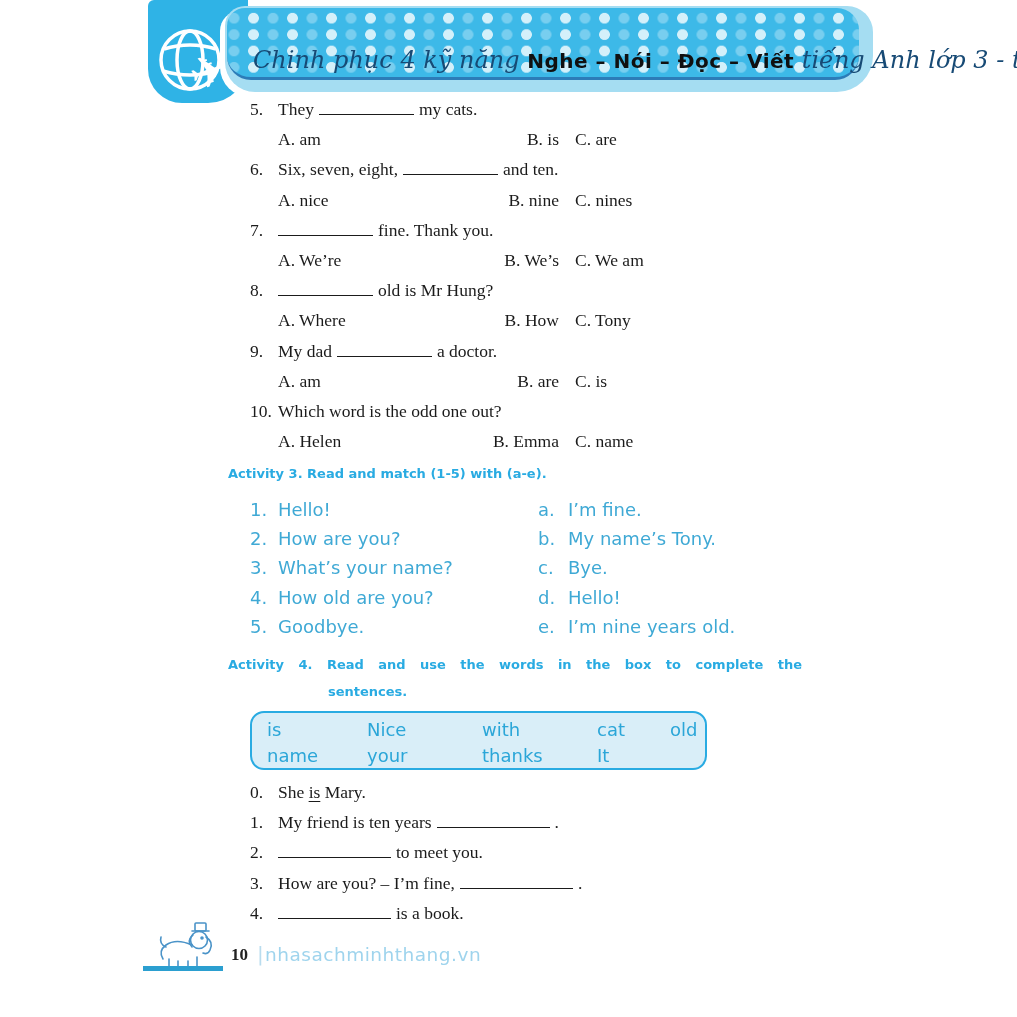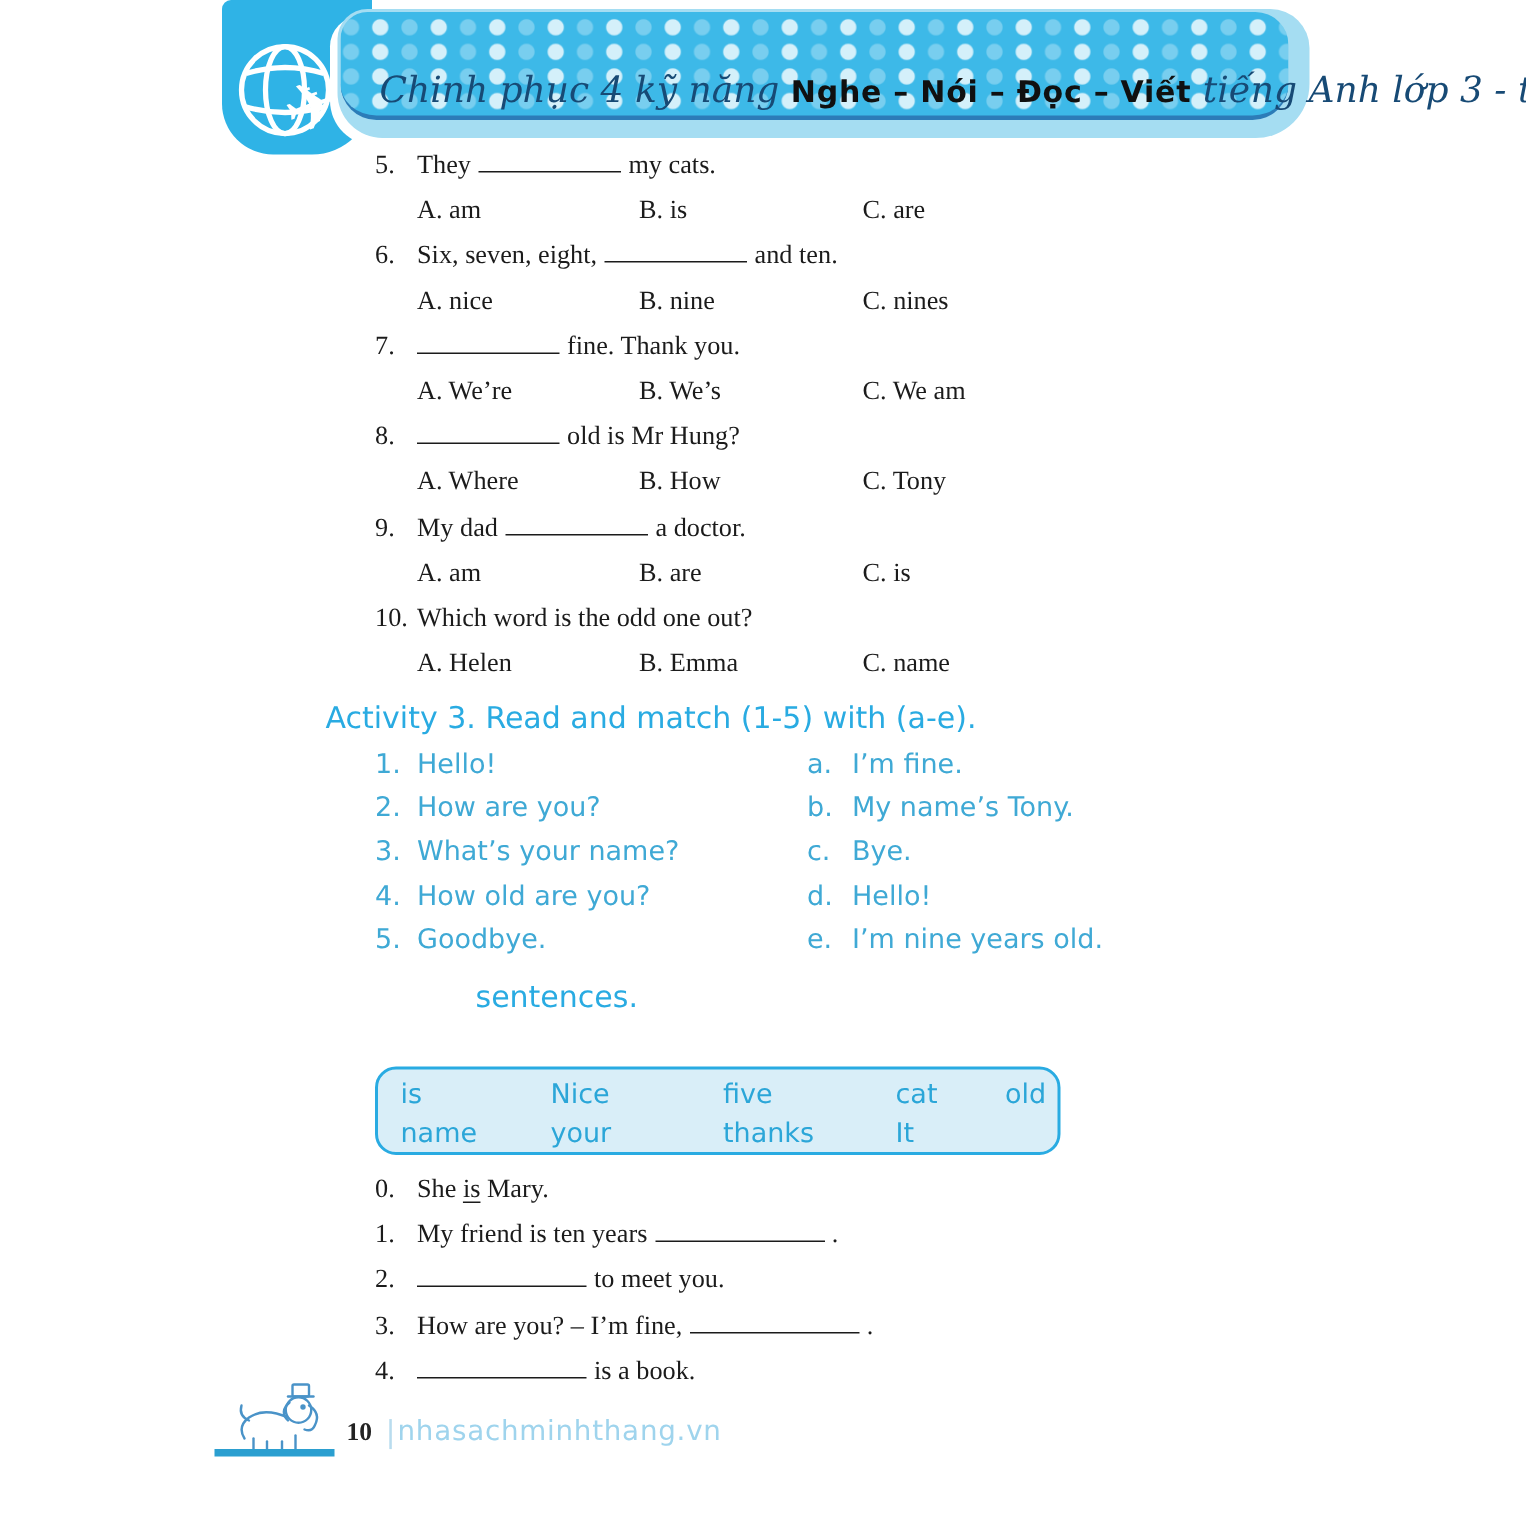--- a/index.html
+++ b/index.html
@@ -32,28 +32,28 @@
   .plane-glyph { position:absolute; left:40px; top:34px; color:#ffffff; font-size:44px;
     font-family:"DejaVu Sans", sans-serif; transform:rotate(-18deg); line-height:1; }
 
   
   #mcq { position:absolute; left:250px; top:94px; width:560px; }
   .line { height:30.2px; display:flex; align-items:baseline; line-height:30.2px;
     font-size:17.5px; }
   .qnum { display:inline-block; width:28px; flex:0 0 28px; }
   .optrow { padding-left:28px;gap:16px; }
   .opt-a { display:inline-block; width:132px; }
-  .opt-b { display:inline-block; width:133px; }
+  .opt-b { display:inline-block; width:133px;text-align:right; }
   .blank { display:inline-block; width:95px; height:14px;
     border-bottom:1.5px solid #1b1b1b; margin:0 5px; }
   .blank.wide { width:113px; }
 
   
-  .act-heading { position:absolute; left:217px; color:#29abe2;
-    font-family:"DejaVu Sans", sans-serif; font-weight:400; font-size:20px; }
+  .act-heading { position:absolute; left:228px; color:#29abe2;
+    font-family:"DejaVu Sans", sans-serif; font-weight:700; font-size:13px; }
   #act3-items { position:absolute; left:250px; top:495px; width:600px;
     font-family:"DejaVu Sans", sans-serif; font-size:18px; color:#3fa9d5; }
   .mrow { height:29.2px; display:flex; align-items:baseline; line-height:29.2px; }
   .mnum { flex:0 0 28px; }
   .mtextL { flex:0 0 260px; }
   .mlet { flex:0 0 30px; }
 
   #act4-heading { top:651px; width:574px; }
   #act4-heading .jline { text-align:justify; text-align-last:justify; line-height:27px; }
   #act4-heading .line2 { margin-left:100px; line-height:27px; }
@@ -206,28 +206,29 @@
   </div>
   <div class="mrow">
     <span class="mnum">5.</span>
       <span class="mtextL">Goodbye.</span>
       <span class="mlet">e.</span>
       <span>I’m nine years old.</span>
   </div>
 </div>
 
 <div id="act4-heading" class="act-heading abs">
+  <div class="jline">Activity 4. Read and use the words in the box to complete the</div>
   <div class="line2">sentences.</div>
 </div>
 
 <div id="wordbox">
   <div class="wb-row">
     <span>is</span>
       <span>Nice</span>
-      <span>five</span>
+      <span>with</span>
       <span>cat</span>
       <span>old</span>
   </div>
   <div class="wb-row">
     <span>name</span>
       <span>your</span>
       <span>thanks</span>
       <span>It</span>
       <span></span>
   </div>

